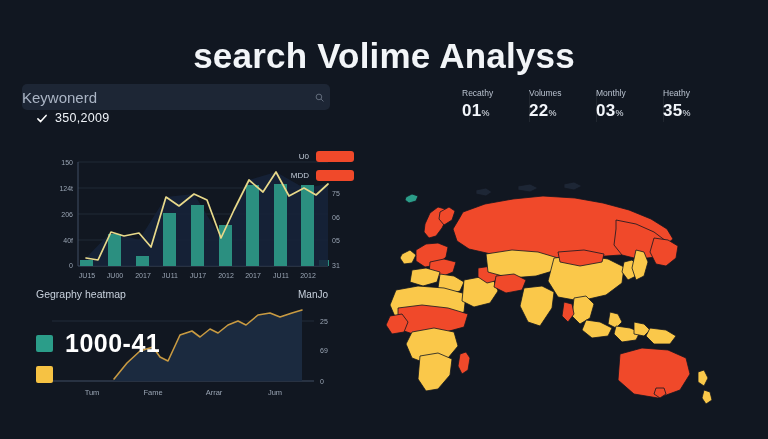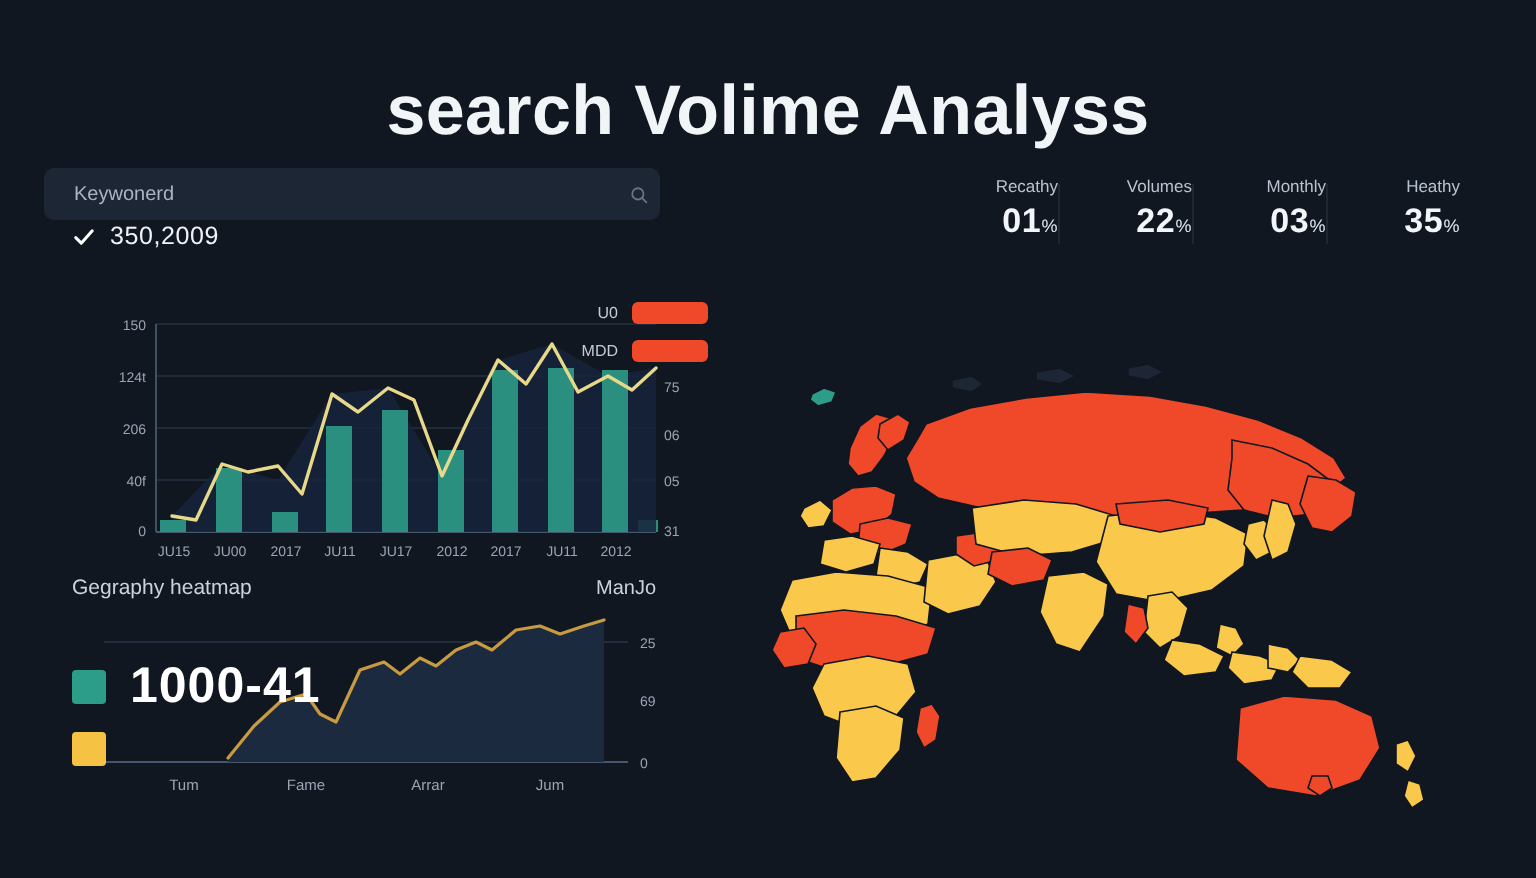--- a/index.html
+++ b/index.html
@@ -22,21 +22,21 @@
 
   
   .left-panel { position:absolute; left:22px; top:84px; width:320px; height:322px; }
 
   .search-row {
     position:relative; width:308px; height:26px;
     background:#1d2635; border-radius:5px;
     display:flex; align-items:center;
   }
   .search-input-text {
-    flex:1; padding-left:15px; font-size:10px; color:#aab4c4;
+    flex:1; padding-left:0; font-size:15px; color:#aab4c4;
   }
   .search-icon { width:22px; display:flex; align-items:center; justify-content:center; opacity:.55; }
   .search-icon svg { width:9px; height:9px; }
 
   .keyword-row {
     display:flex; align-items:center; gap:7px;
     margin-top:1px; padding-left:14px;
   }
   .check-icon { width:12px; height:11px; color:#ffffff; }
   .check-icon svg { width:12px; height:11px; display:block; }
@@ -60,21 +60,21 @@
   .geo-body { position:relative; margin-top:7px; }
   .geo-overlay { position:absolute; left:14px; top:22px; }
   .ov-row { display:flex; align-items:center; gap:12px; margin-bottom:8px; }
   .ov-sq { width:17px; height:17px; border-radius:2px; }
   .ov-sq.teal { background:#2b9d89; }
   .ov-sq.amber { background:#f6c243; }
   .ov-text { font-size:25px; font-weight:bold; color:#ffffff; letter-spacing:.5px; }
 
   
   .stats { position:absolute; left:462px; top:88px; width:268px; display:flex; }
-  .stat { flex:1; text-align:right; position:relative; }
+  .stat { flex:1; text-align:left; position:relative; }
   .stat + .stat::before {
     content:""; position:absolute; left:0; top:4px; width:1px; height:30px;
     background:rgba(255,255,255,.07);
   }
   .stat-label { font-size:8.5px; color:#b9c2cf; margin-bottom:3px; }
   .stat-value { font-size:17px; font-weight:bold; color:#f2f5fa; letter-spacing:.3px; }
   .stat-pct { font-size:9px; font-weight:normal; color:#e2e8f0; }
 
   
   .map-wrap { position:absolute; left:368px; top:150px; width:392px; height:280px; }

